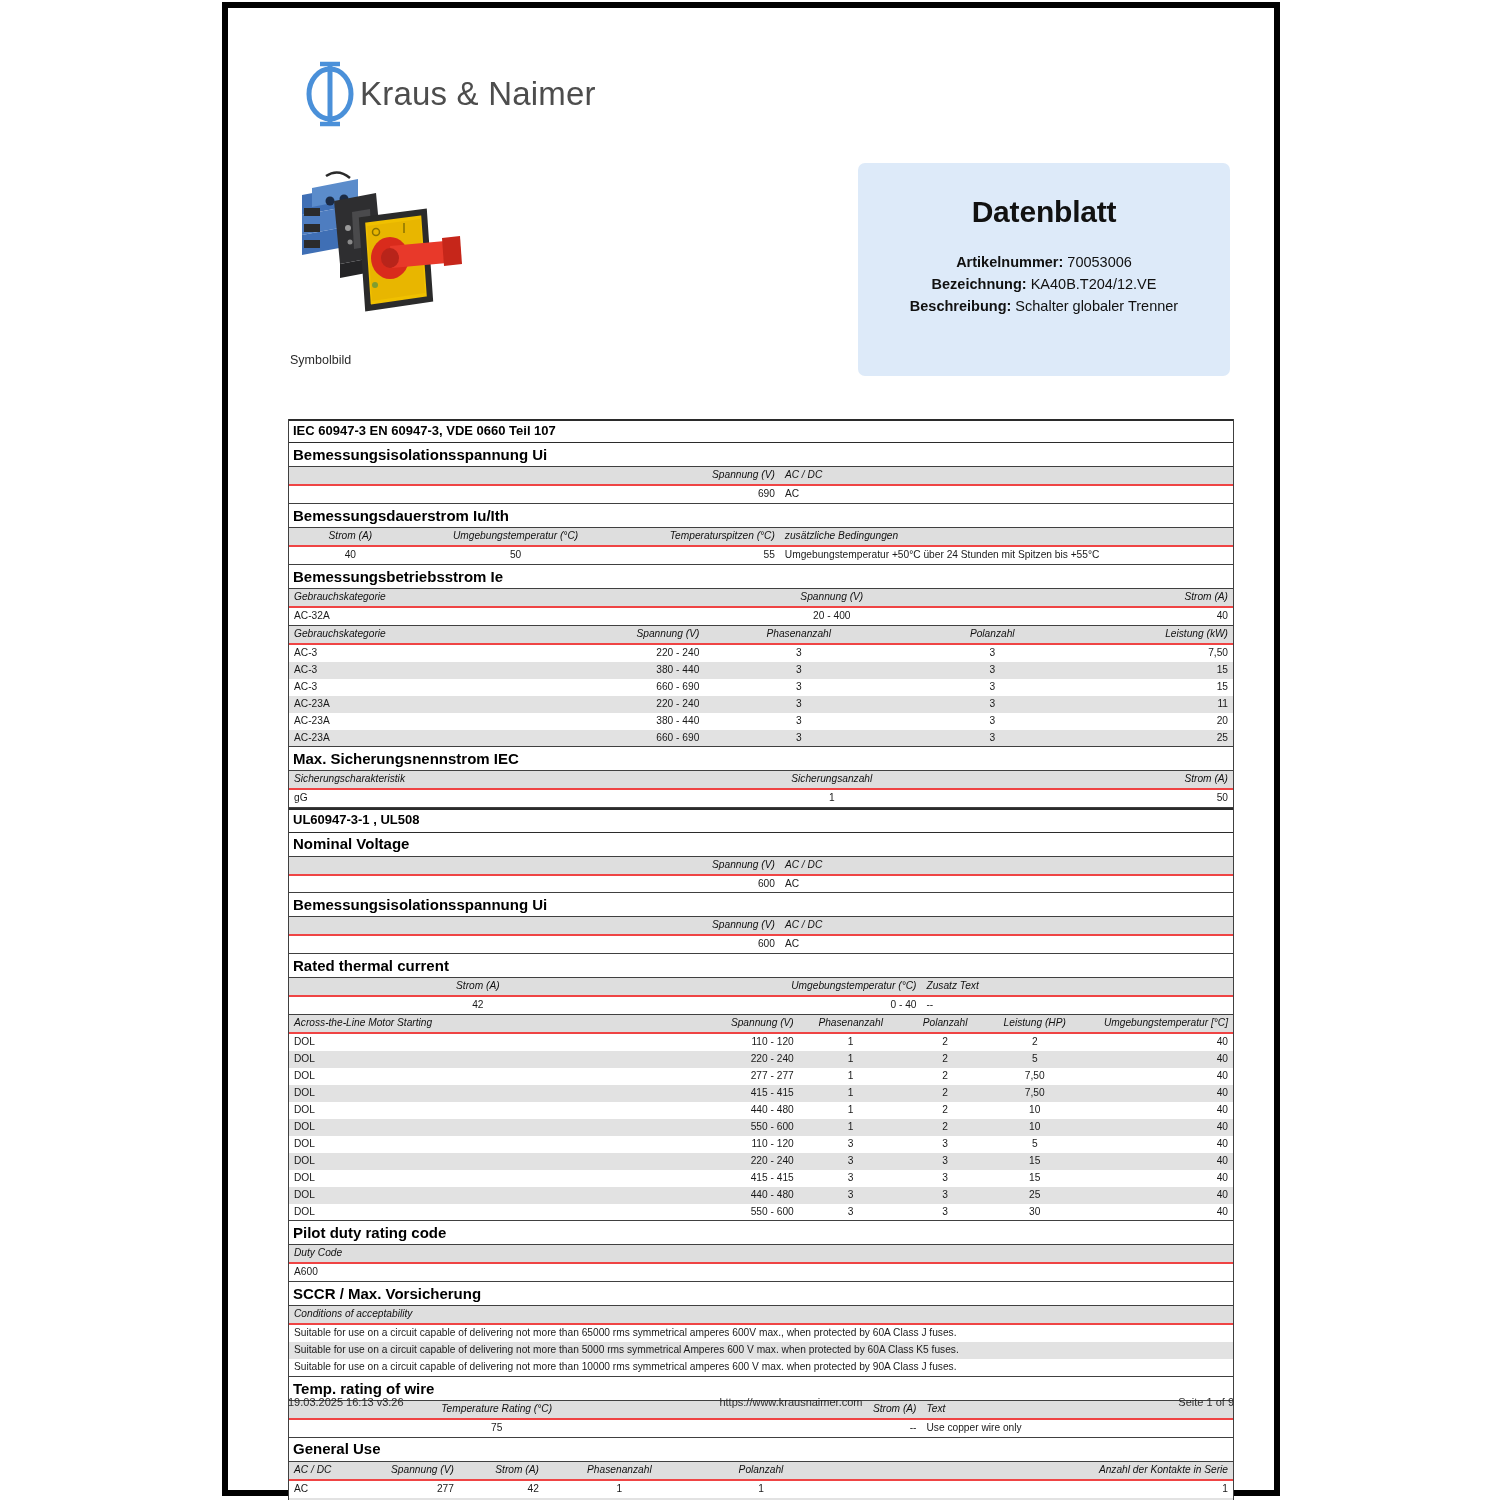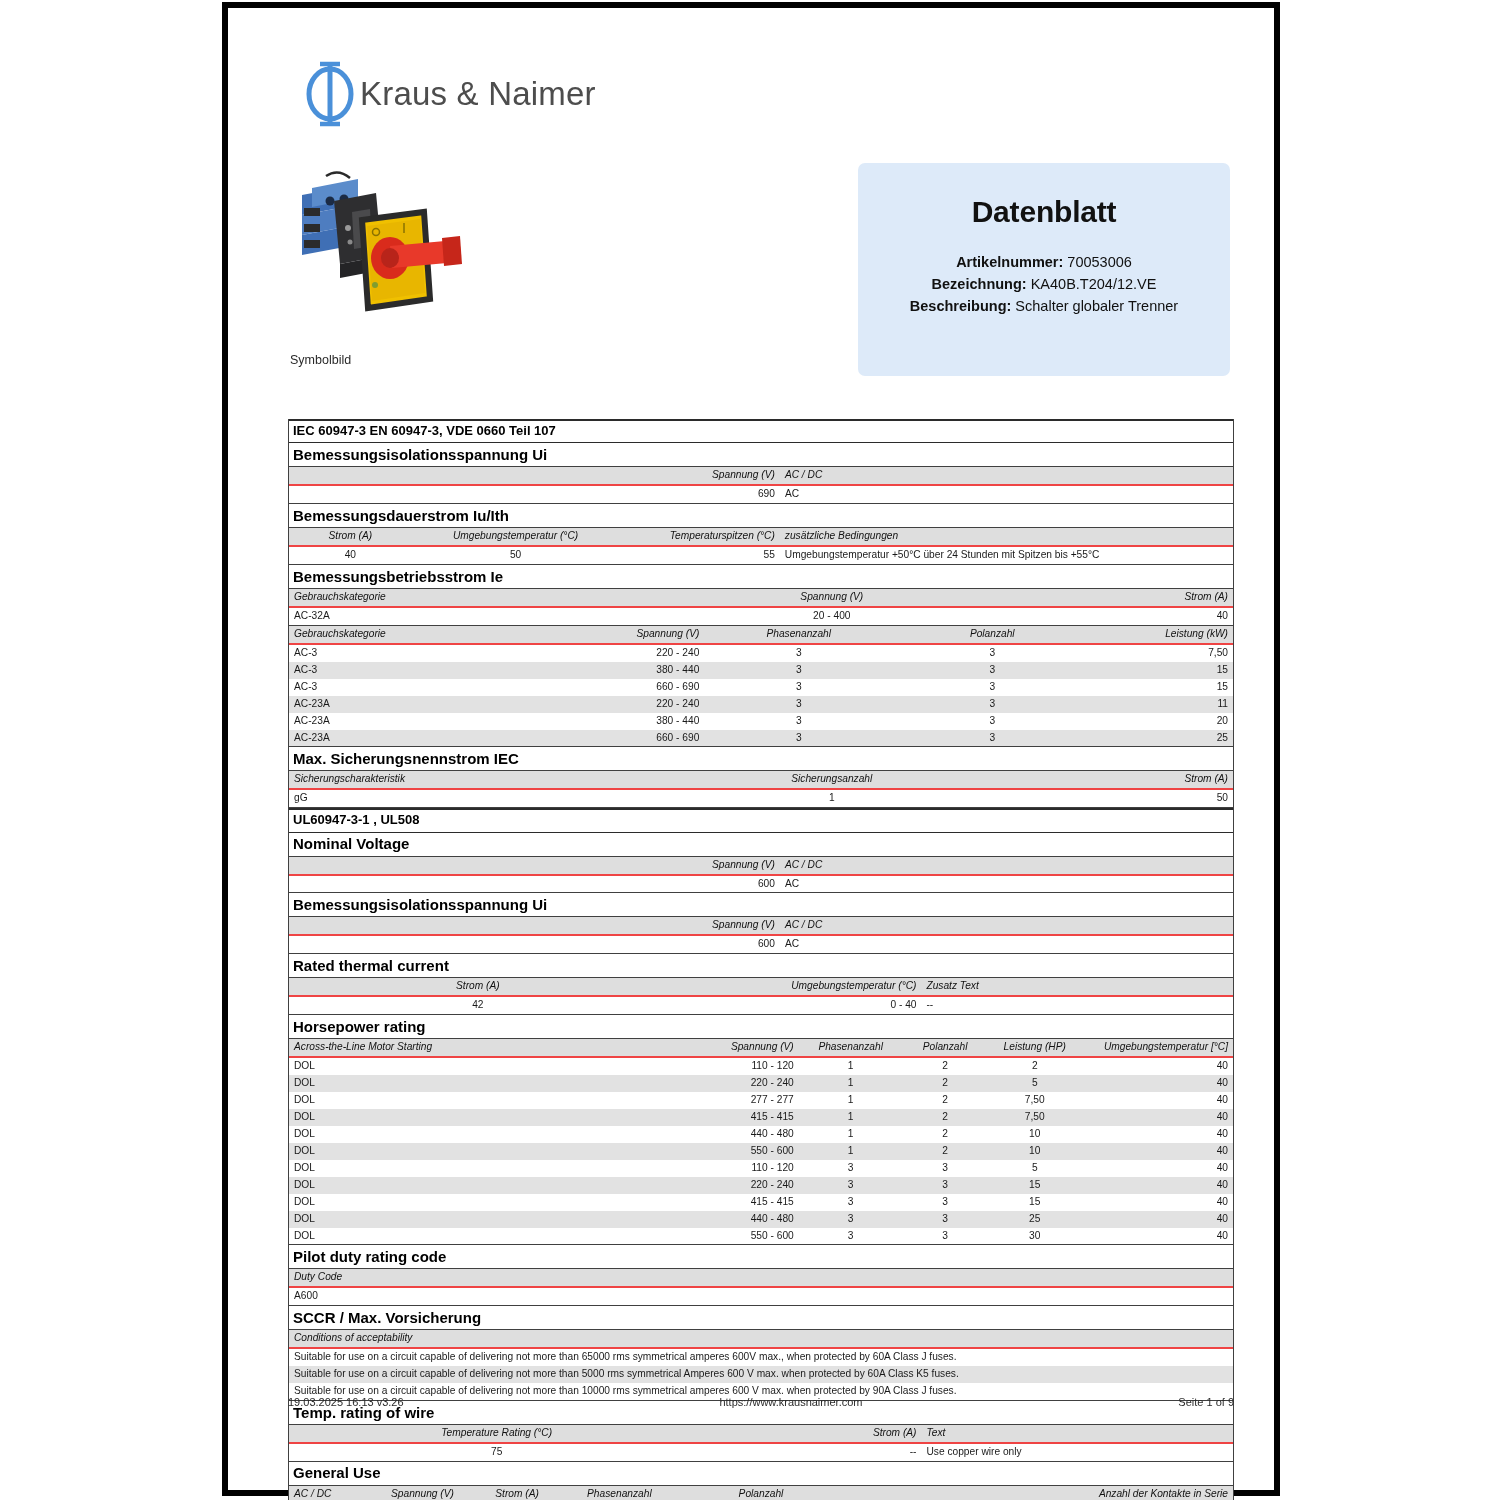--- a/index.html
+++ b/index.html
@@ -449,21 +449,20 @@
             </tr>
           </thead>
           <tbody>
             <tr class="lastrow">
               <td class="ta-c">42</td>
               <td class="ta-r">0 - 40</td>
               <td class="ta-l">--</td>
             </tr>
           </tbody>
         </table>
-        <div class="grp-title">Horsepower rating</div>
         <table class="tbl">
           <colgroup>
             <col style="width: 43%;">
             <col style="width: 11%;">
             <col style="width: 11%;">
             <col style="width: 9%;">
             <col style="width: 10%;">
             <col style="width: 16%;">
           </colgroup>
           <thead>

